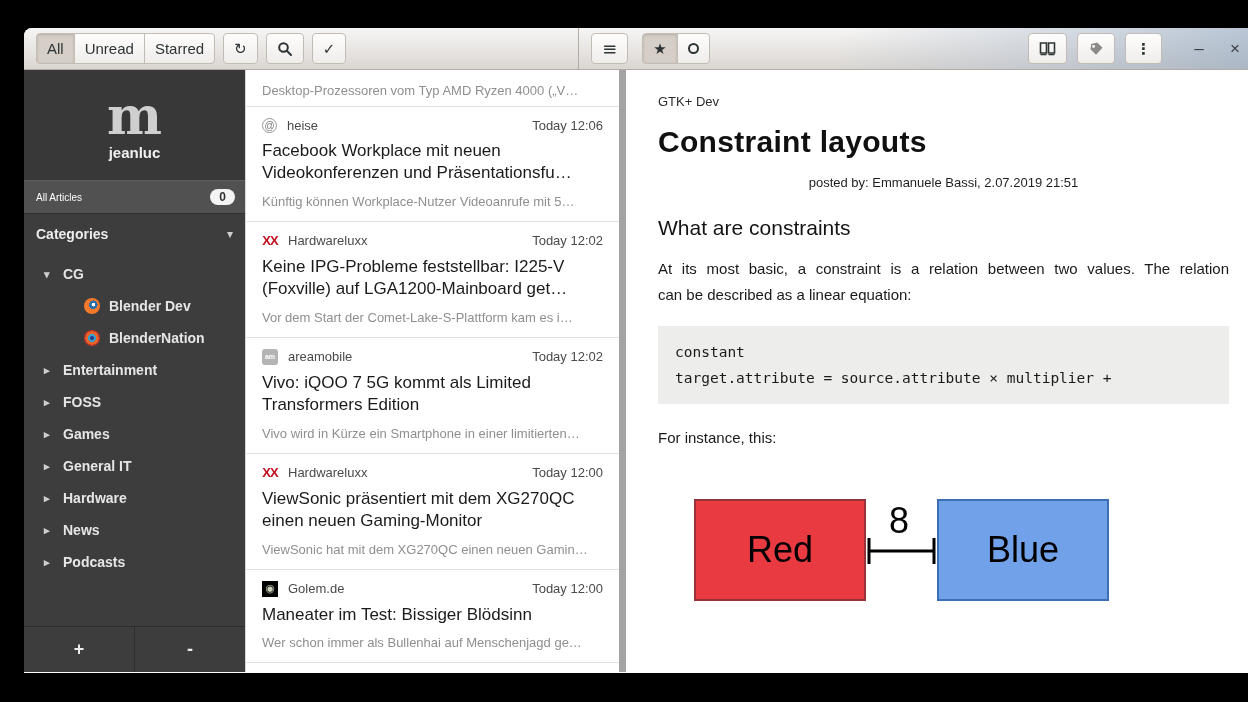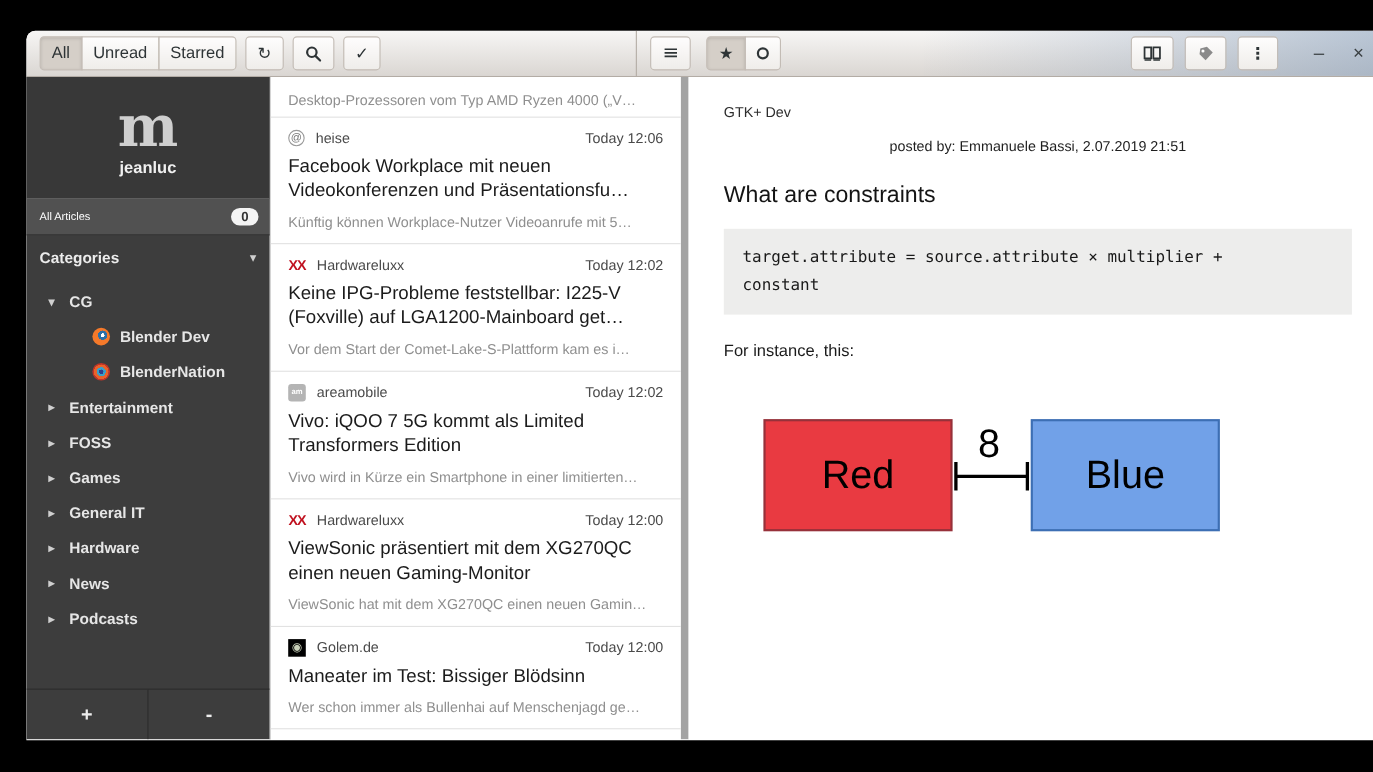--- a/index.html
+++ b/index.html
@@ -281,25 +281,30 @@
         <div class="item-snippet">Wer schon immer als Bullenhai auf Menschenjagd ge…</div>
       </div>
 
       <div class="item">
         
       </div>
     </div>
 
     <div class="content">
       <div class="feed-label">GTK+ Dev</div>
+      <div class="a-title">Constraint layouts</div>
       <div class="a-byline">posted by: Emmanuele Bassi, 2.07.2019 21:51</div>
       <div class="a-h2">What are constraints</div>
+      <div class="a-para">
+        <div class="just">At its most basic, a constraint is a relation between two values. The relation</div>
+        <div>can be described as a linear equation:</div>
+      </div>
       <div class="codeblock">
+        <div>constant</div>
         <div>target.attribute = source.attribute × multiplier +</div>
-        <div>constant</div>
       </div>
       <div class="a-para2">For instance, this:</div>
       <svg class="diagram" width="425" height="128" viewBox="0 0 425 128">
         <rect x="7" y="11" width="170" height="100" stroke-width="2" stroke="#97313a" fill="#e93a41"></rect>
         <rect x="250" y="11" width="170" height="100" stroke-width="2" stroke="#3d6fb4" fill="#71a1e8"></rect>
         <text x="92" y="73" font-size="36" text-anchor="middle" fill="#000">Red</text>
         <text x="335" y="73" font-size="36" text-anchor="middle" fill="#000">Blue</text>
         <line x1="181" y1="62" x2="246" y2="62" stroke="#000" stroke-width="3"></line>
         <line x1="181" y1="49" x2="181" y2="75" stroke="#000" stroke-width="3"></line>
         <line x1="246" y1="49" x2="246" y2="75" stroke="#000" stroke-width="3"></line>

